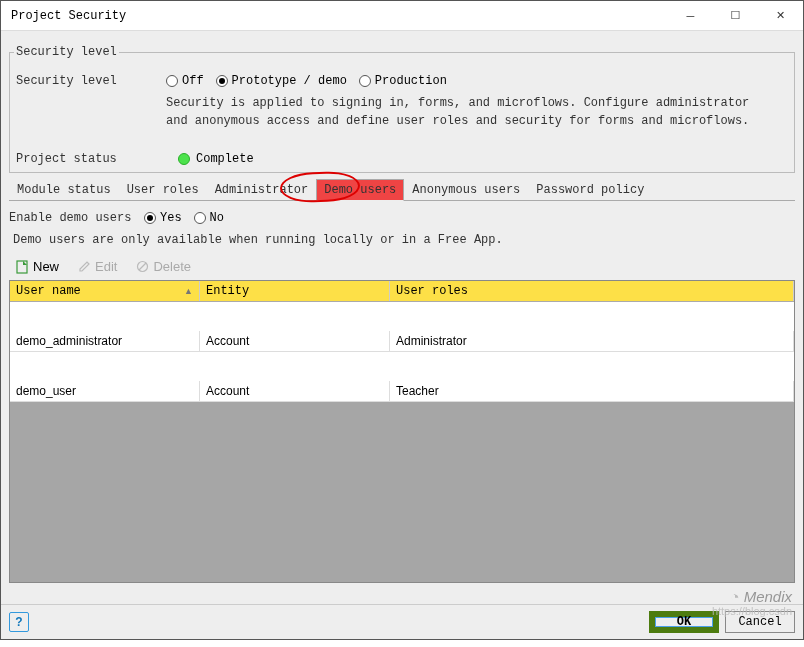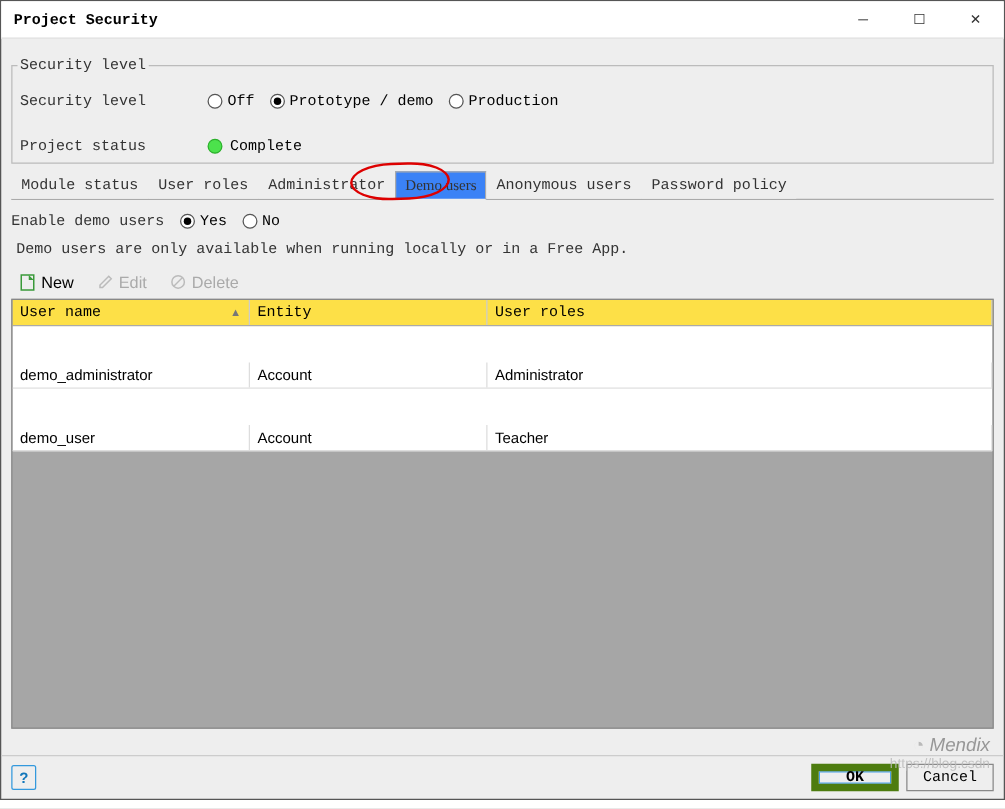--- a/index.html
+++ b/index.html
@@ -1,37 +1,37 @@
 <!DOCTYPE html>
 <html><head>
 <meta charset="utf-8">
 <style>
 * { box-sizing: border-box; margin: 0; padding: 0; }
 body { font-family: "SimSun", "NSimSun", "Courier New", monospace; font-size: 12px; background: #fff; width: 804px; height: 647px; overflow: hidden; position: relative; }
 .window { width: 804px; height: 640px; border: 1px solid #555; background: #eeeeee; display: flex; flex-direction: column; }
 .titlebar { height: 30px; background: #fff; border-bottom: 1px solid #ddd; display: flex; align-items: center; padding-left: 10px; justify-content: space-between; }
-.title-text { font-size: 12px; color: #000; font-weight: bold; }
+.title-text { font-size: 12px; color: #000; }
 .win-controls { display: flex; height: 100%; }
 .win-btn { width: 45px; height: 100%; display: flex; align-items: center; justify-content: center; font-size: 11px; color: #333; cursor: pointer; font-family: Arial, sans-serif; }
 
 .content { flex: 1; padding: 21px 8px; display: flex; flex-direction: column; justify-content: center; }
 .groupbox { border: 1px solid #bbb; margin-bottom: 4px; padding: 1px 6px 6px 6px; background: #eeeeee; position: relative; }
 .groupbox-title { position: relative; top: -9px; left: -2px; display: inline-block; background: #eeeeee; padding: 0 2px; font-size: 12px; color: #333; }
 .form-row { display: flex; align-items: flex-start; margin-top: 6px; }
 .form-label { width: 150px; font-size: 12px; color: #333; padding-top: 0px; }
 .radio-group { display: flex; align-items: center; gap: 4px; flex-wrap: wrap; }
 .radio { display: flex; align-items: center; margin-right: 8px; font-size: 12px; }
 .radio-circle { width: 12px; height: 12px; border: 1px solid #555; border-radius: 50%; margin-right: 4px; display: inline-flex; align-items: center; justify-content: center; background: #fff; }
 .radio-circle.checked::after { content: ""; width: 6px; height: 6px; background: #000; border-radius: 50%; }
 .desc-text { font-size: 12px; color: #333; margin-left: 150px; margin-top: 6px; line-height: 1.5; max-width: 610px; }
 .status-dot { width: 12px; height: 12px; background: #4ce24c; border: 1px solid #2ab02a; border-radius: 50%; display: inline-block; margin-right: 6px; vertical-align: middle; }
 
 .tabs { display: flex; border-bottom: 1px solid #aaa; margin-top: 2px; }
 .tab { padding: 3px 7px; font-size: 12px; color: #333; border: 1px solid transparent; border-bottom: none; margin-right: 0px; cursor: pointer; position: relative; background: #eeeeee; }
-.tab.active { border-color: #aaa; background: #3b82f6; border-bottom: 1px solid #eeeeee; margin-bottom: -1px; font-family: Liberation Serif, serif; }
+.tab.active { border-color: #aaa; background: #ef4444; border-bottom: 1px solid #eeeeee; margin-bottom: -1px; }
 .tab-highlight { position: absolute; border: 2px solid #d00; border-radius: 50%/60%; transform: rotate(-2deg); pointer-events: none; }
 
 .tab-content { flex: 1; padding: 6px 0 0 0; display: flex; flex-direction: column; }
 .info-text { font-size: 12px; color: #333; margin: 8px 4px 6px 4px; }
 
 .toolbar { display: flex; align-items: center; padding: 4px 2px; gap: 10px; }
 .tool-btn { display: flex; align-items: center; gap: 4px; font-size: 13px; cursor: pointer; font-family: Arial, sans-serif; padding: 2px 4px; }
 .tool-btn.disabled { color: #aaa; cursor: default; }
 .tool-icon { width: 14px; height: 14px; display: inline-flex; align-items: center; justify-content: center; }
 
@@ -82,22 +82,23 @@
           <span class="radio">
               <span class="radio-circle checked"></span>
               <span>Prototype / demo</span>
             </span>
           <span class="radio">
               <span class="radio-circle"></span>
               <span>Production</span>
             </span>
         </div>
       </div>
+      <div class="desc-text">Security is applied to signing in, forms, and microflows. Configure administrator and anonymous access and define user roles and security for forms and microflows.</div>
 
-      <div class="form-row" style="margin-top:22px;">
+      <div class="form-row" style="margin-top:22px;gap:12px;">
         <span class="form-label">Project status</span>
         <span>
           <span class="status-dot"></span><span>Complete</span>
         </span>
       </div>
     </div>
 
     <div class="tabs" style="position:relative;">
       <div class="tab"><span>Module status</span></div>
       <div class="tab"><span>User roles</span></div>

